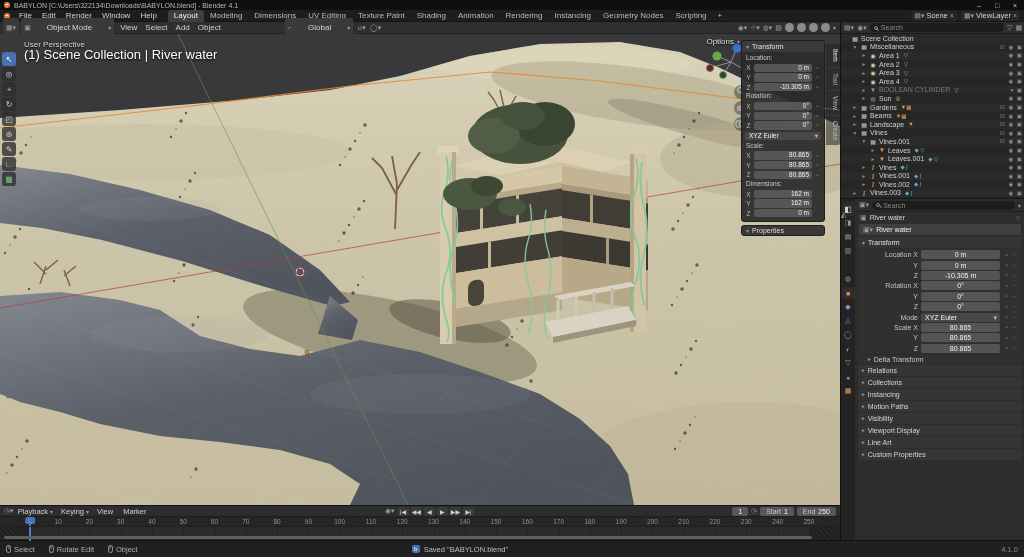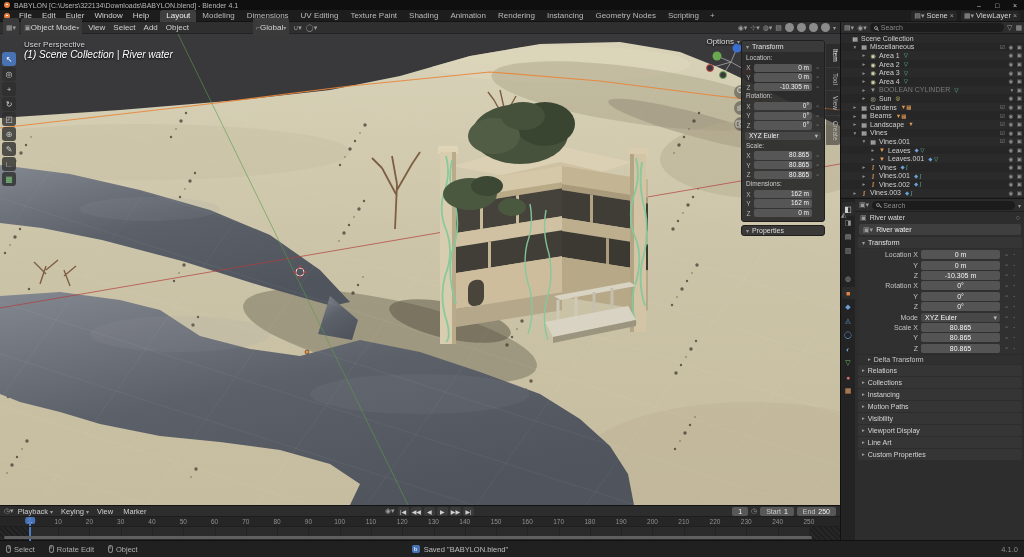--- a/index.html
+++ b/index.html
@@ -24,34 +24,34 @@
   .ws-plus { padding:0 5px; color:#b9b9b9; }
   .topbar-right { margin-left:auto; display:flex; align-items:flex-end; gap:4px; padding-right:4px; font-size:7.5px;}
   .tb-widget { display:flex; align-items:center; gap:2px; background:#262626; border-radius:2px; padding:0 3px; height:10px;}
   .tb-ic { color:#9a9a9a; font-size:7px; }
 
   
   .viewport { position:absolute; left:0; top:22px; width:840px; height:483px; background:#39393b; }
   .vp-header { position:absolute; left:0; top:0; width:840px; height:12px; background:#2f2f2f;
     display:flex; align-items:center; font-size:8px; z-index:5; border-bottom:1px solid #232323;}
   .vph-left { display:flex; align-items:center; gap:2px; padding-left:3px;}
-  .vph-dd { display:flex; align-items:center; gap:0; background:#3a3a3a; border-radius:2px; height:20px; padding:0 3px;}
+  .vph-dd { display:flex; align-items:center; gap:16px; background:#3a3a3a; border-radius:2px; height:20px; padding:0 3px;}
   .vph-menu { padding:0 4px; color:#cfcfcf; }
   .vph-mid { display:flex; align-items:center; gap:4px; margin-left:60px; }
   .vph-right { margin-left:auto; display:flex; align-items:center; gap:3px; padding-right:4px;}
   .sph { width:9px; height:9px; border-radius:50%; background:#8b8b8b; display:inline-block; }
   .caret { font-size:6px; color:#9a9a9a; }
 
   .scene { position:absolute; left:0; top:12px; width:840px; height:471px; overflow:hidden; }
   .scene svg { position:absolute; left:0; top:0; }
 
   
   .vp-text { position:absolute; left:24px; top:6px; font-size:8px; color:#d9d9d9;
     text-shadow:0 1px 2px #000; line-height:10px; z-index:4;}
-  .vp-text .l2 { font-size:10px; color:#fff;font-style:italic; }
+  .vp-text .l2 { font-size:13px; color:#fff; }
   .options-btn { position:absolute; right:100px; top:3px; z-index:6; font-size:8px; color:#ddd;
     text-shadow:0 1px 2px #000; display:flex; gap:3px; align-items:center;}
 
   
   .toolbar { position:absolute; left:2px; top:18px; width:15px; z-index:5; display:flex; flex-direction:column; gap:1px;}
   .tool { width:14px; height:14px; background:#2e2e2ecc; border-radius:3px; display:flex;
     align-items:center; justify-content:center; font-size:8px; color:#cfcfcf; }
   .tool.active { background:#4772b3; color:#fff; }
   .tool.addnew { color:#7fc97f; }
 
@@ -215,21 +215,21 @@
       <span class="wbtn">×</span>
     </span>
 </div>
 
 <div class="topbar">
   <span class="blogo"></span>
   <span style="display:flex">
 
   <span class="menu-item">File</span>
       <span class="menu-item">Edit</span>
-      <span class="menu-item">Euler</span>
+      <span class="menu-item">Render</span>
       <span class="menu-item">Window</span>
       <span class="menu-item">Help</span>
     </span>
   <span class="ws-tabs">
 
   <span class="ws-tab active">Layout</span>
       <span class="ws-tab">Modeling</span>
       <span class="ws-tab">Dimensions</span>
       <span class="ws-tab">UV Editing</span>
       <span class="ws-tab">Texture Paint</span>

